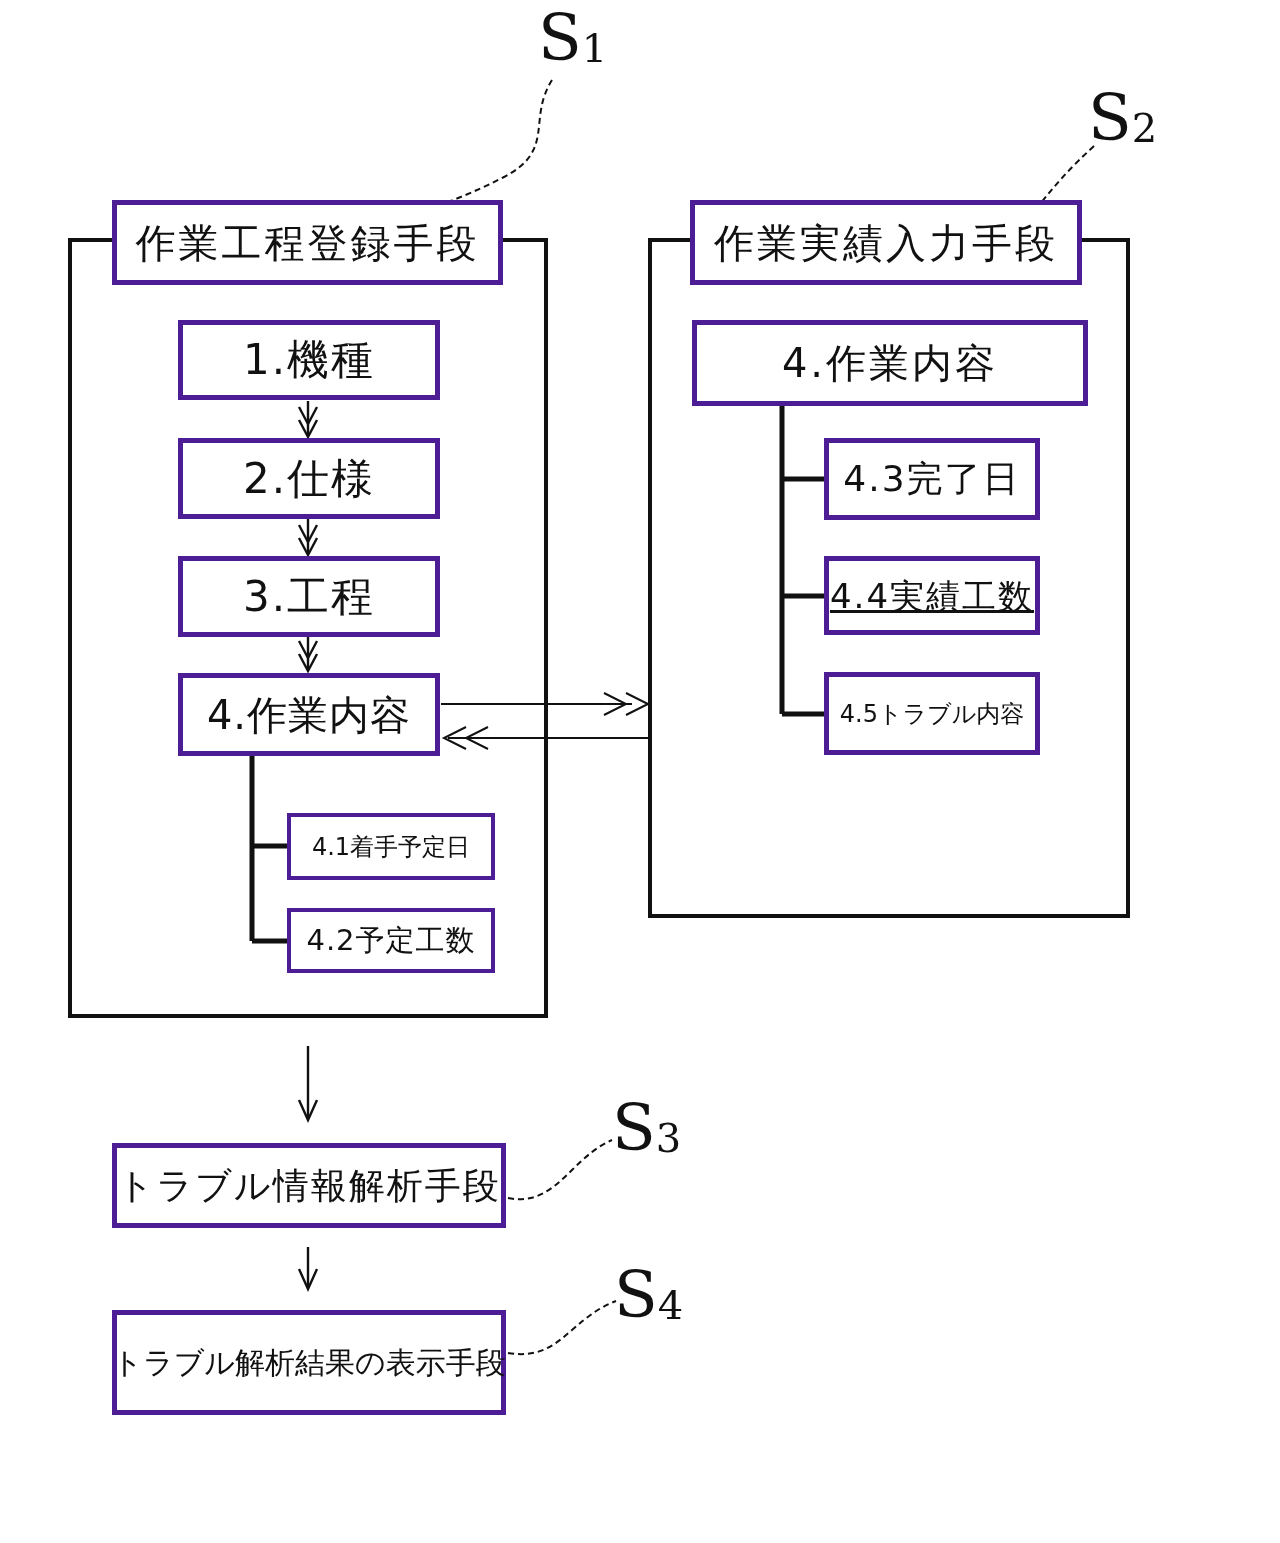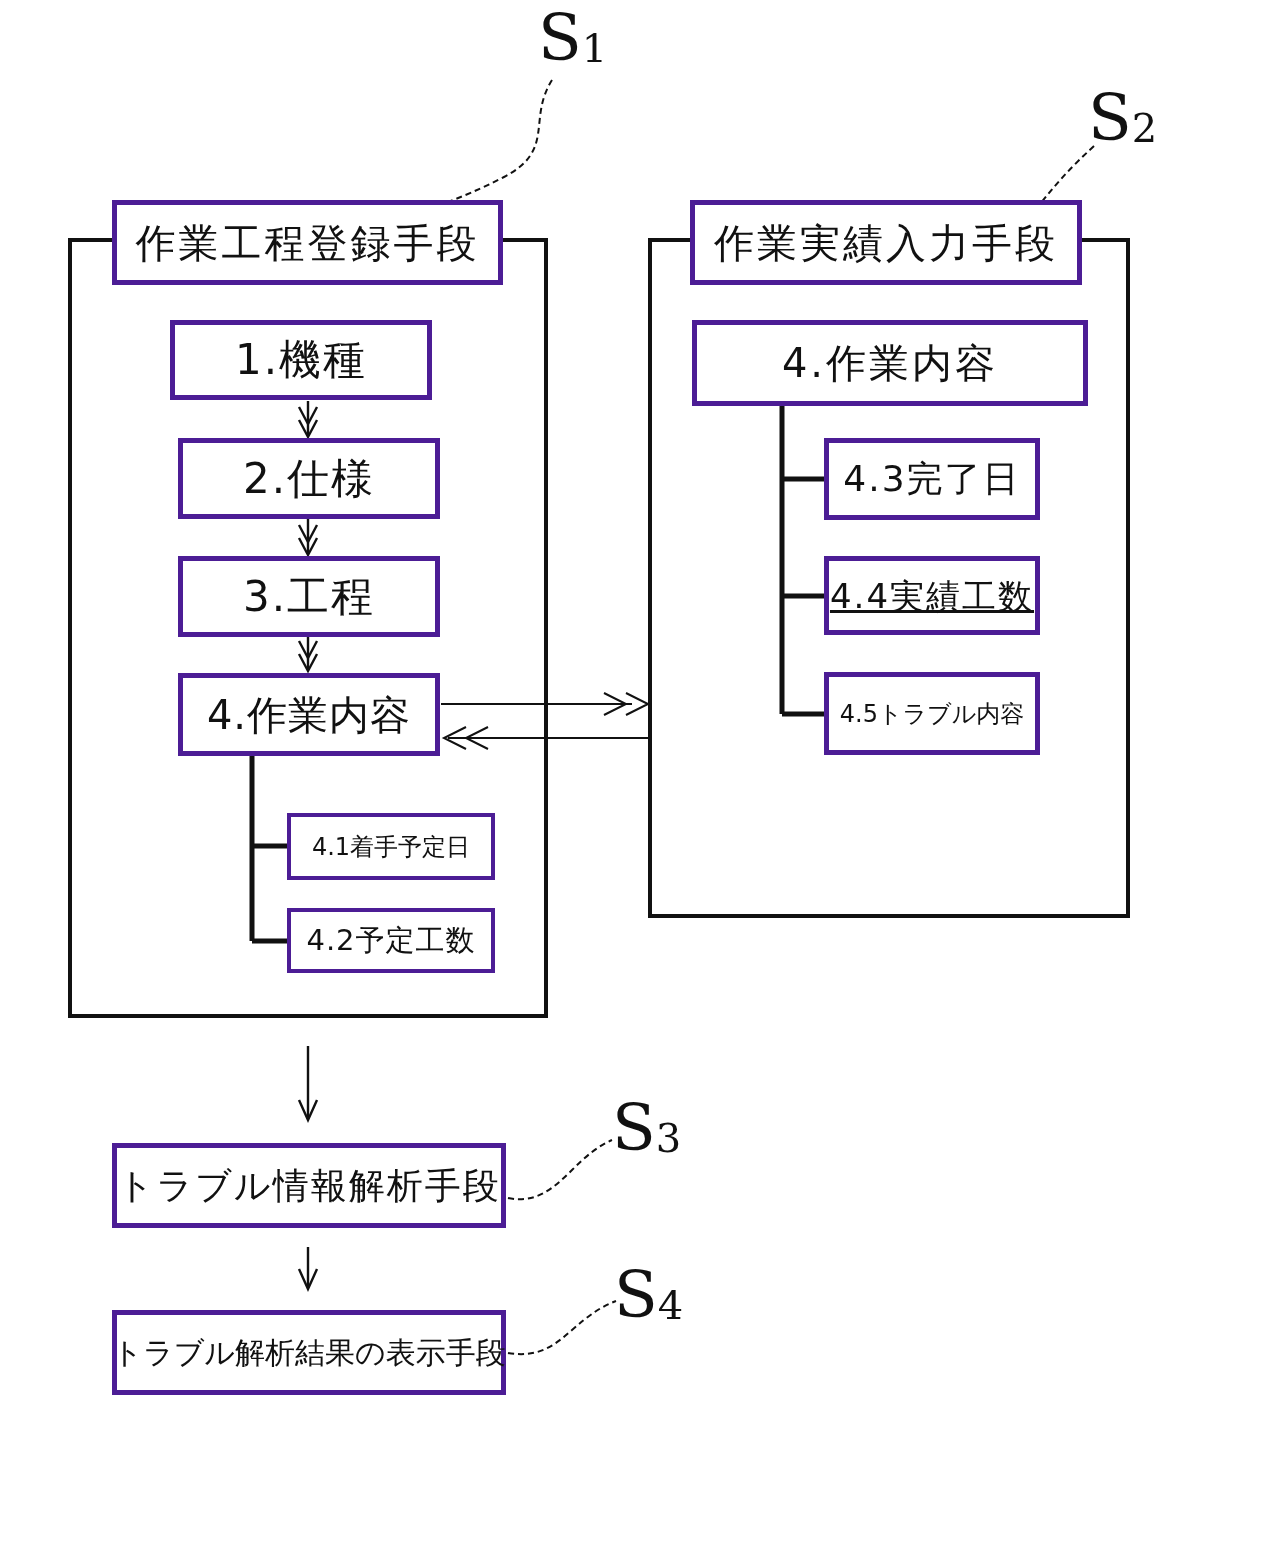--- a/index.html
+++ b/index.html
@@ -129,29 +129,29 @@
   <div class="slabel" style="left:612px; top:1096px;">
     <span class="sbig">S</span>
       <span class="ssmall">3</span>
   </div>
   <div class="slabel" style="left:614px; top:1263px;">
     <span class="sbig">S</span>
       <span class="ssmall">4</span>
   </div>
 
   <div class="box f40" style="left:112px; top:200px; width:391px; height:85px;">作業工程登録手段</div>
-  <div class="box f42" style="left:170px; top:320px; width:262px; height:80px;">1.機種</div>
+  <div class="box f42" style="left:178px; top:320px; width:262px; height:80px;">1.機種</div>
   <div class="box f42" style="left:178px; top:438px; width:262px; height:81px;">2.仕様</div>
   <div class="box f42" style="left:178px; top:556px; width:262px; height:81px;">3.工程</div>
   <div class="box f42" style="left:178px; top:673px; width:262px; height:83px; font-size:40px; letter-spacing:1px;">4.作業内容</div>
   <div class="box b4 f28" style="left:287px; top:813px; width:208px; height:67px;">4.1着手予定日</div>
   <div class="box b4 f29" style="left:287px; top:908px; width:208px; height:65px;">4.2予定工数</div>
 
   <div class="box f40" style="left:690px; top:200px; width:392px; height:85px;">作業実績入力手段</div>
   <div class="box f40" style="left:692px; top:320px; width:396px; height:86px;">4.作業内容</div>
   <div class="box f36" style="left:824px; top:438px; width:216px; height:82px;">4.3完了日</div>
   <div class="box f34" style="left:824px; top:556px; width:216px; height:79px;text-decoration:underline;">4.4実績工数</div>
   <div class="box f28" style="left:824px; top:672px; width:216px; height:83px;">4.5トラブル内容</div>
 
   <div class="box f36" style="left:112px; top:1143px; width:394px; height:85px;">トラブル情報解析手段</div>
-  <div class="box f30" style="left:112px; top:1310px; width:394px; height:85px;">トラブル解析結果の表示手段</div>
+  <div class="box f30" style="left:112px; top:1310px; width:394px; height:105px;">トラブル解析結果の表示手段</div>
 
 </div>
 
 </body></html>

